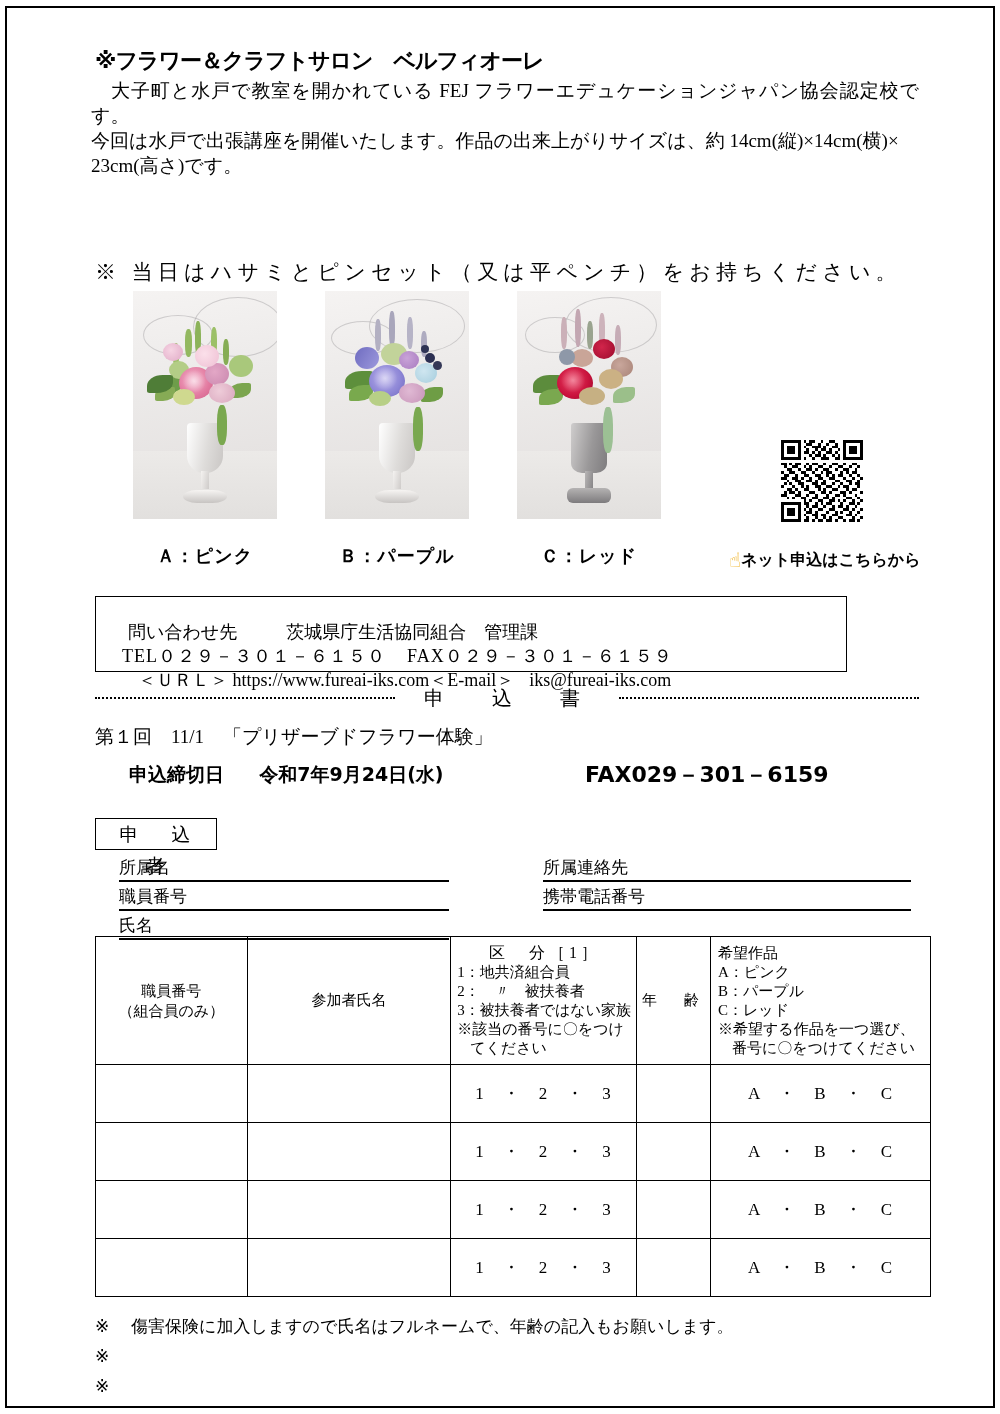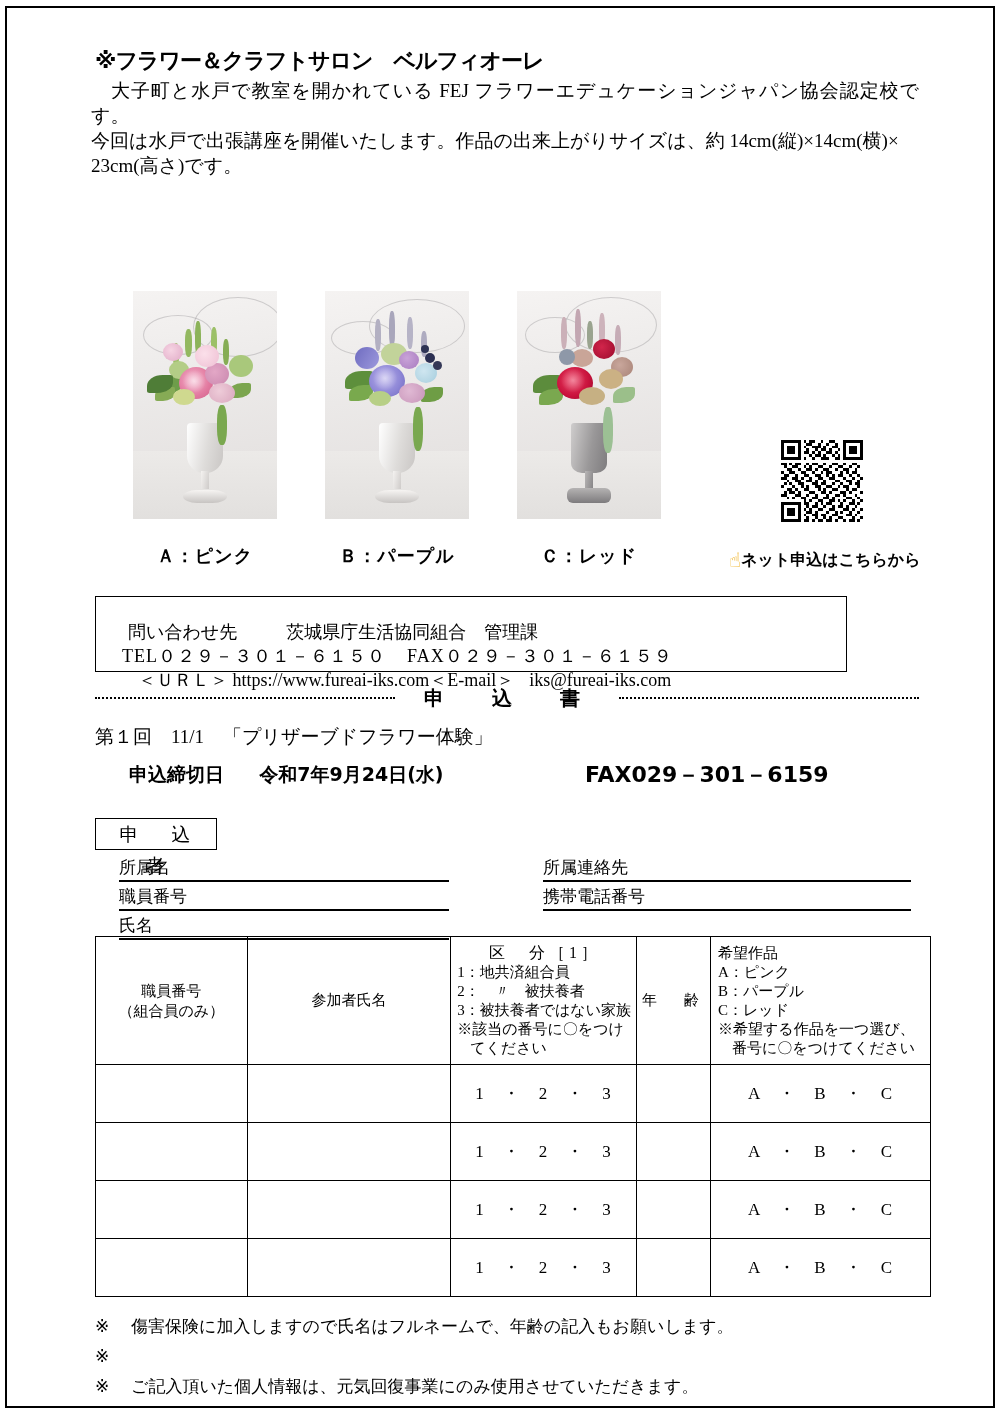--- a/index.html
+++ b/index.html
@@ -139,21 +139,21 @@
     line-height: 24px;
   }
   .contact-box .l1 { padding-left: 32px; margin-top: 20px; }
   .contact-box .l2 { padding-left: 26px; letter-spacing: 1px; }
   .contact-box .l3 { padding-left: 42px; }
 
   
   .divider-row {
     position:absolute; left: 88px; top: 676px;
     width: 824px; height: 28px;
-    display:flex; align-items:center; gap:7px;font-weight:bold;
+    display:flex; align-items:center; gap:7px;
   }
   .dash-line { flex:1 1 auto; border-top: 2px dotted #000; height:0; }
   .dash-line.left { margin-right: 12px; }
   .dash-line.right { margin-left: 12px; }
   .divider-label {
     font-size: 20px; letter-spacing: 14px; padding: 0 6px 0 10px; white-space:nowrap;
   }
 
   .kai-line {
     position:absolute; left: 88px; top: 716px;
@@ -234,20 +234,21 @@
 
   <div class="salon-title">※フラワー＆クラフトサロン　ベルフィオーレ</div>
 
   <div class="intro">
     <span class="indent"></span><span>大子町と水戸で教室を開かれている FEJ フラワーエデュケーションジャパン協会認定校です。</span><br>
     <span>今回は水戸で出張講座を開催いたします。作品の出来上がりサイズは、約 14cm(縦)×14cm(横)×</span><br>
     <span>23cm(高さ)です。</span>
   </div>
 
 
+  <div class="notice-bring">※ 当日はハサミとピンセット（又は平ペンチ）をお持ちください。</div>
 
   <div class="photo p1">
     <div class="ph-wall"></div>
     <div class="ph-table"></div>
     <div class="ph-marble" style="left:60px;top:6px;width:90px;height:60px;"></div>
     <div class="ph-marble" style="left:10px;top:24px;width:70px;height:40px;"></div>
     <div class="vase">
       <div class="cup"></div>
           <div class="stem"></div>
           <div class="foot"></div>
@@ -673,18 +674,17 @@
   <div class="notes">
     <div class="note-line">
       <span class="note-mark">※</span>
       <span>傷害保険に加入しますので氏名はフルネームで、年齢の記入もお願いします。</span>
     </div>
     <div class="note-line">
       <span class="note-mark">※</span>
     </div>
     <div class="note-line">
       <span class="note-mark">※</span>
-      <span>ご記入頂いた個人情報は、元気回復事業にのみ使用させていただきます。</span>
     </div>
   </div>
 
 </div>
 </div>
 
 </body></html>

